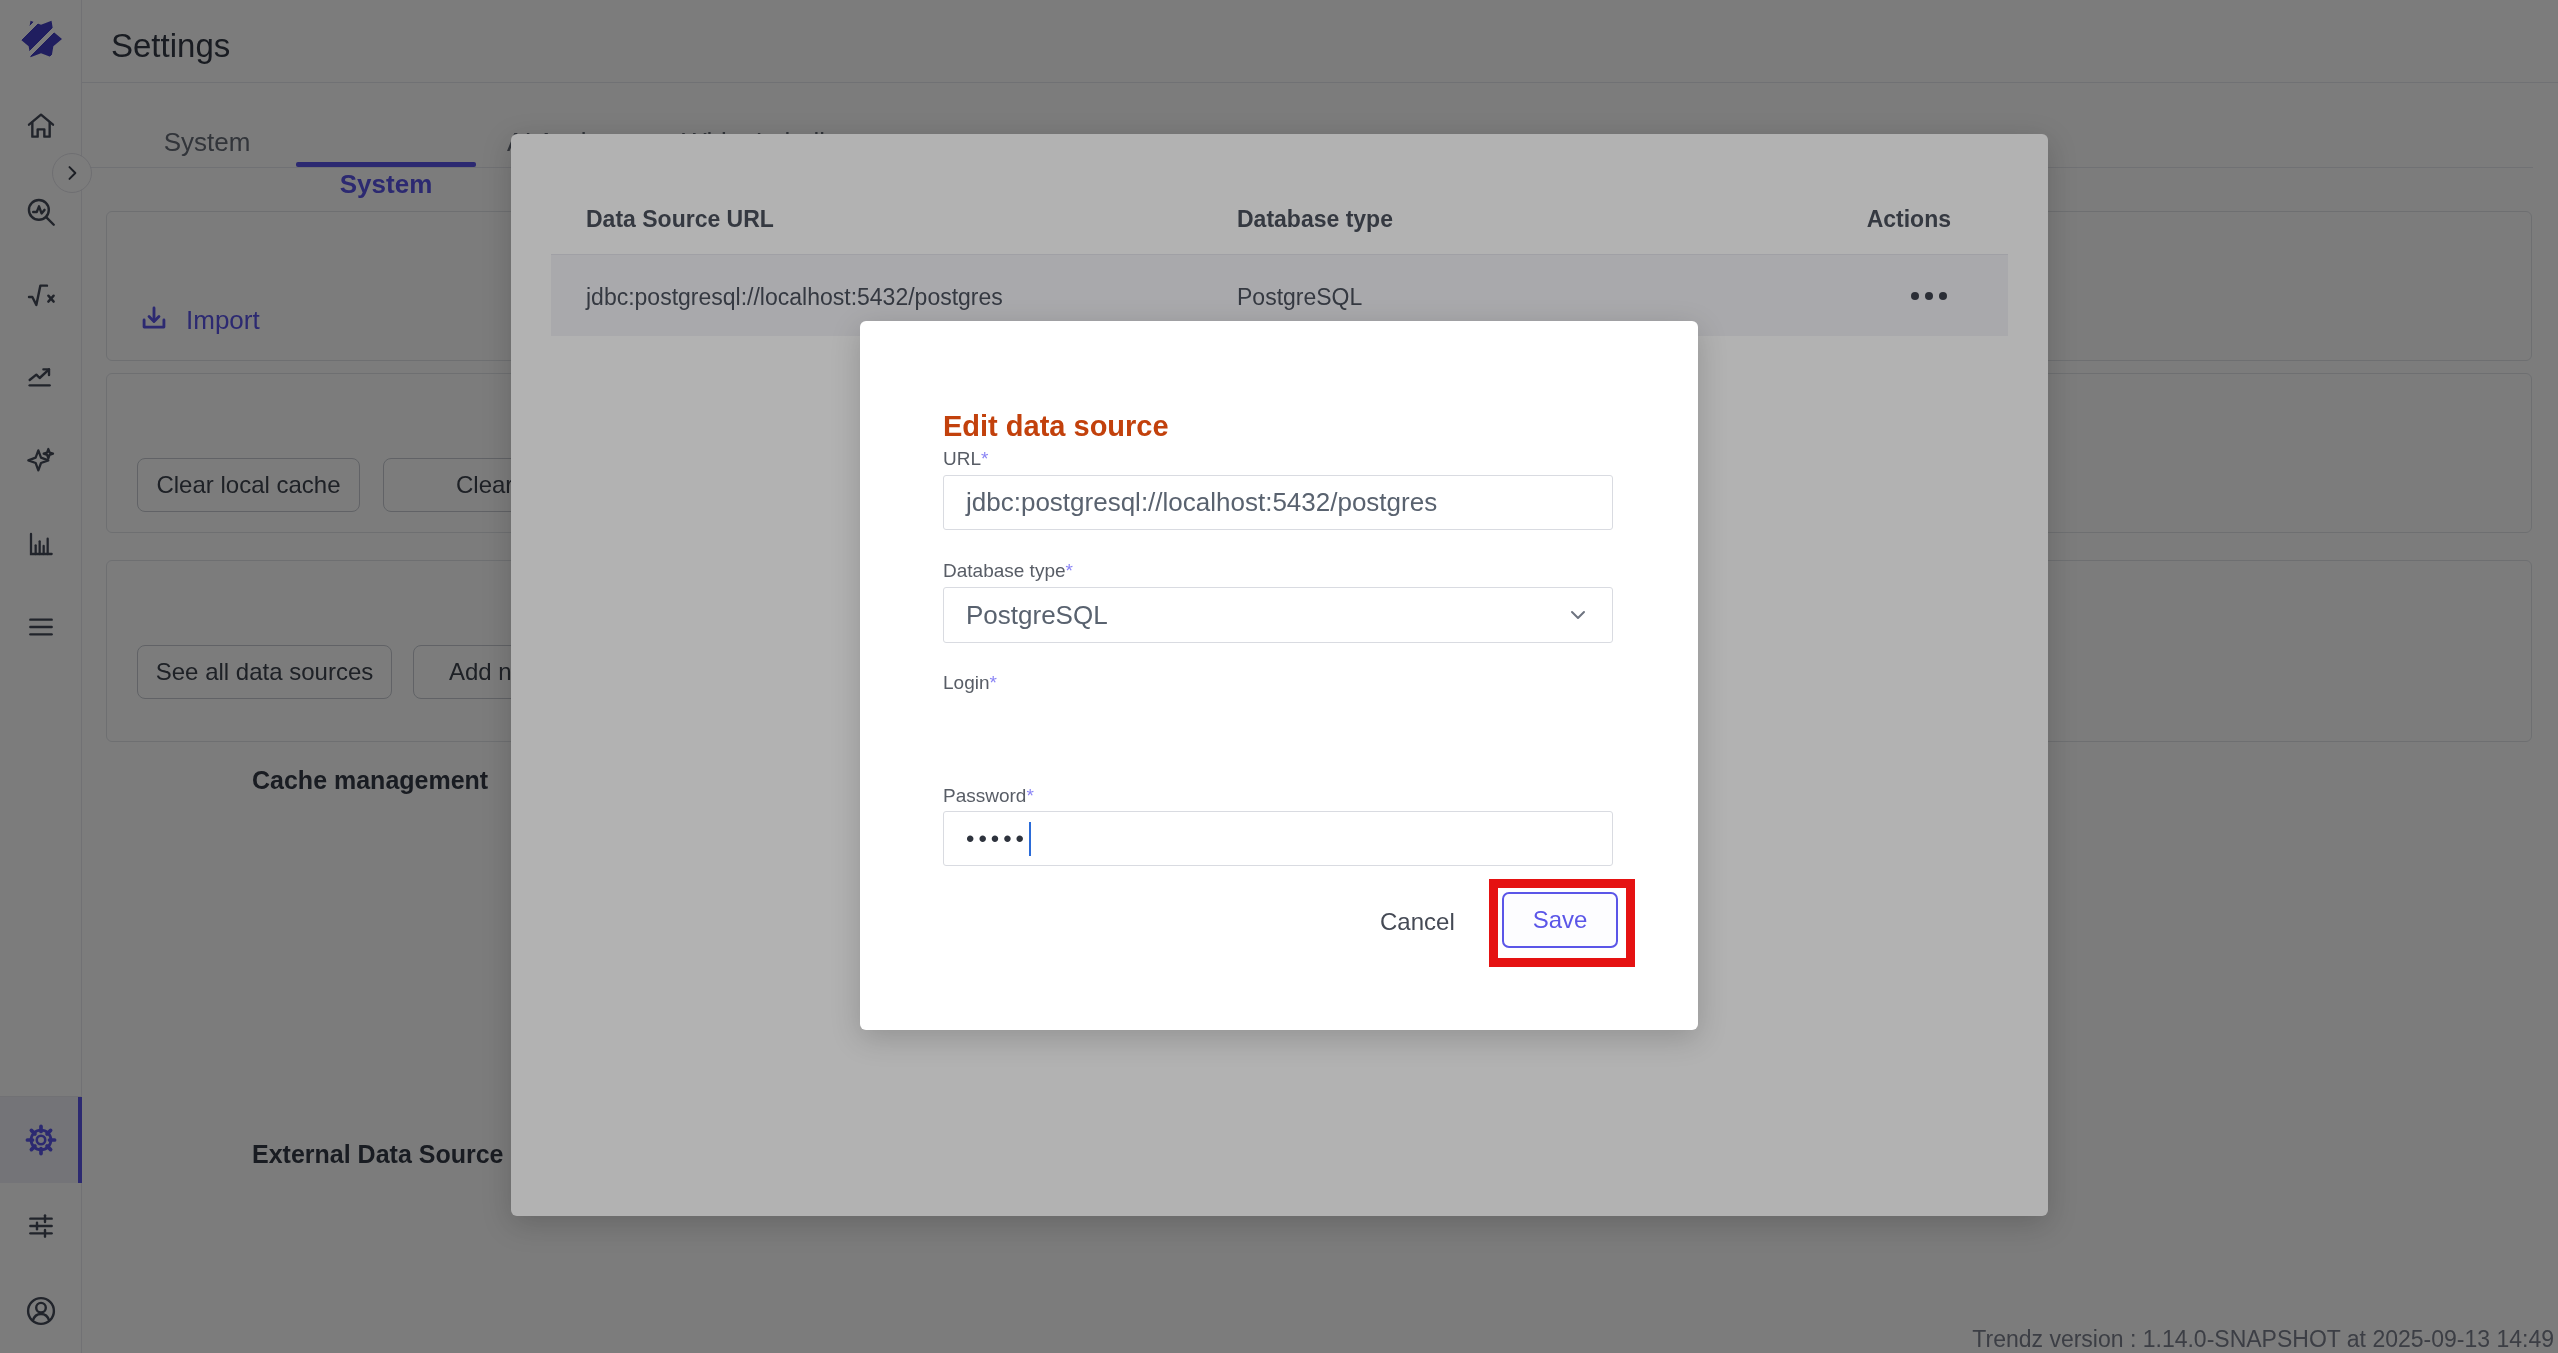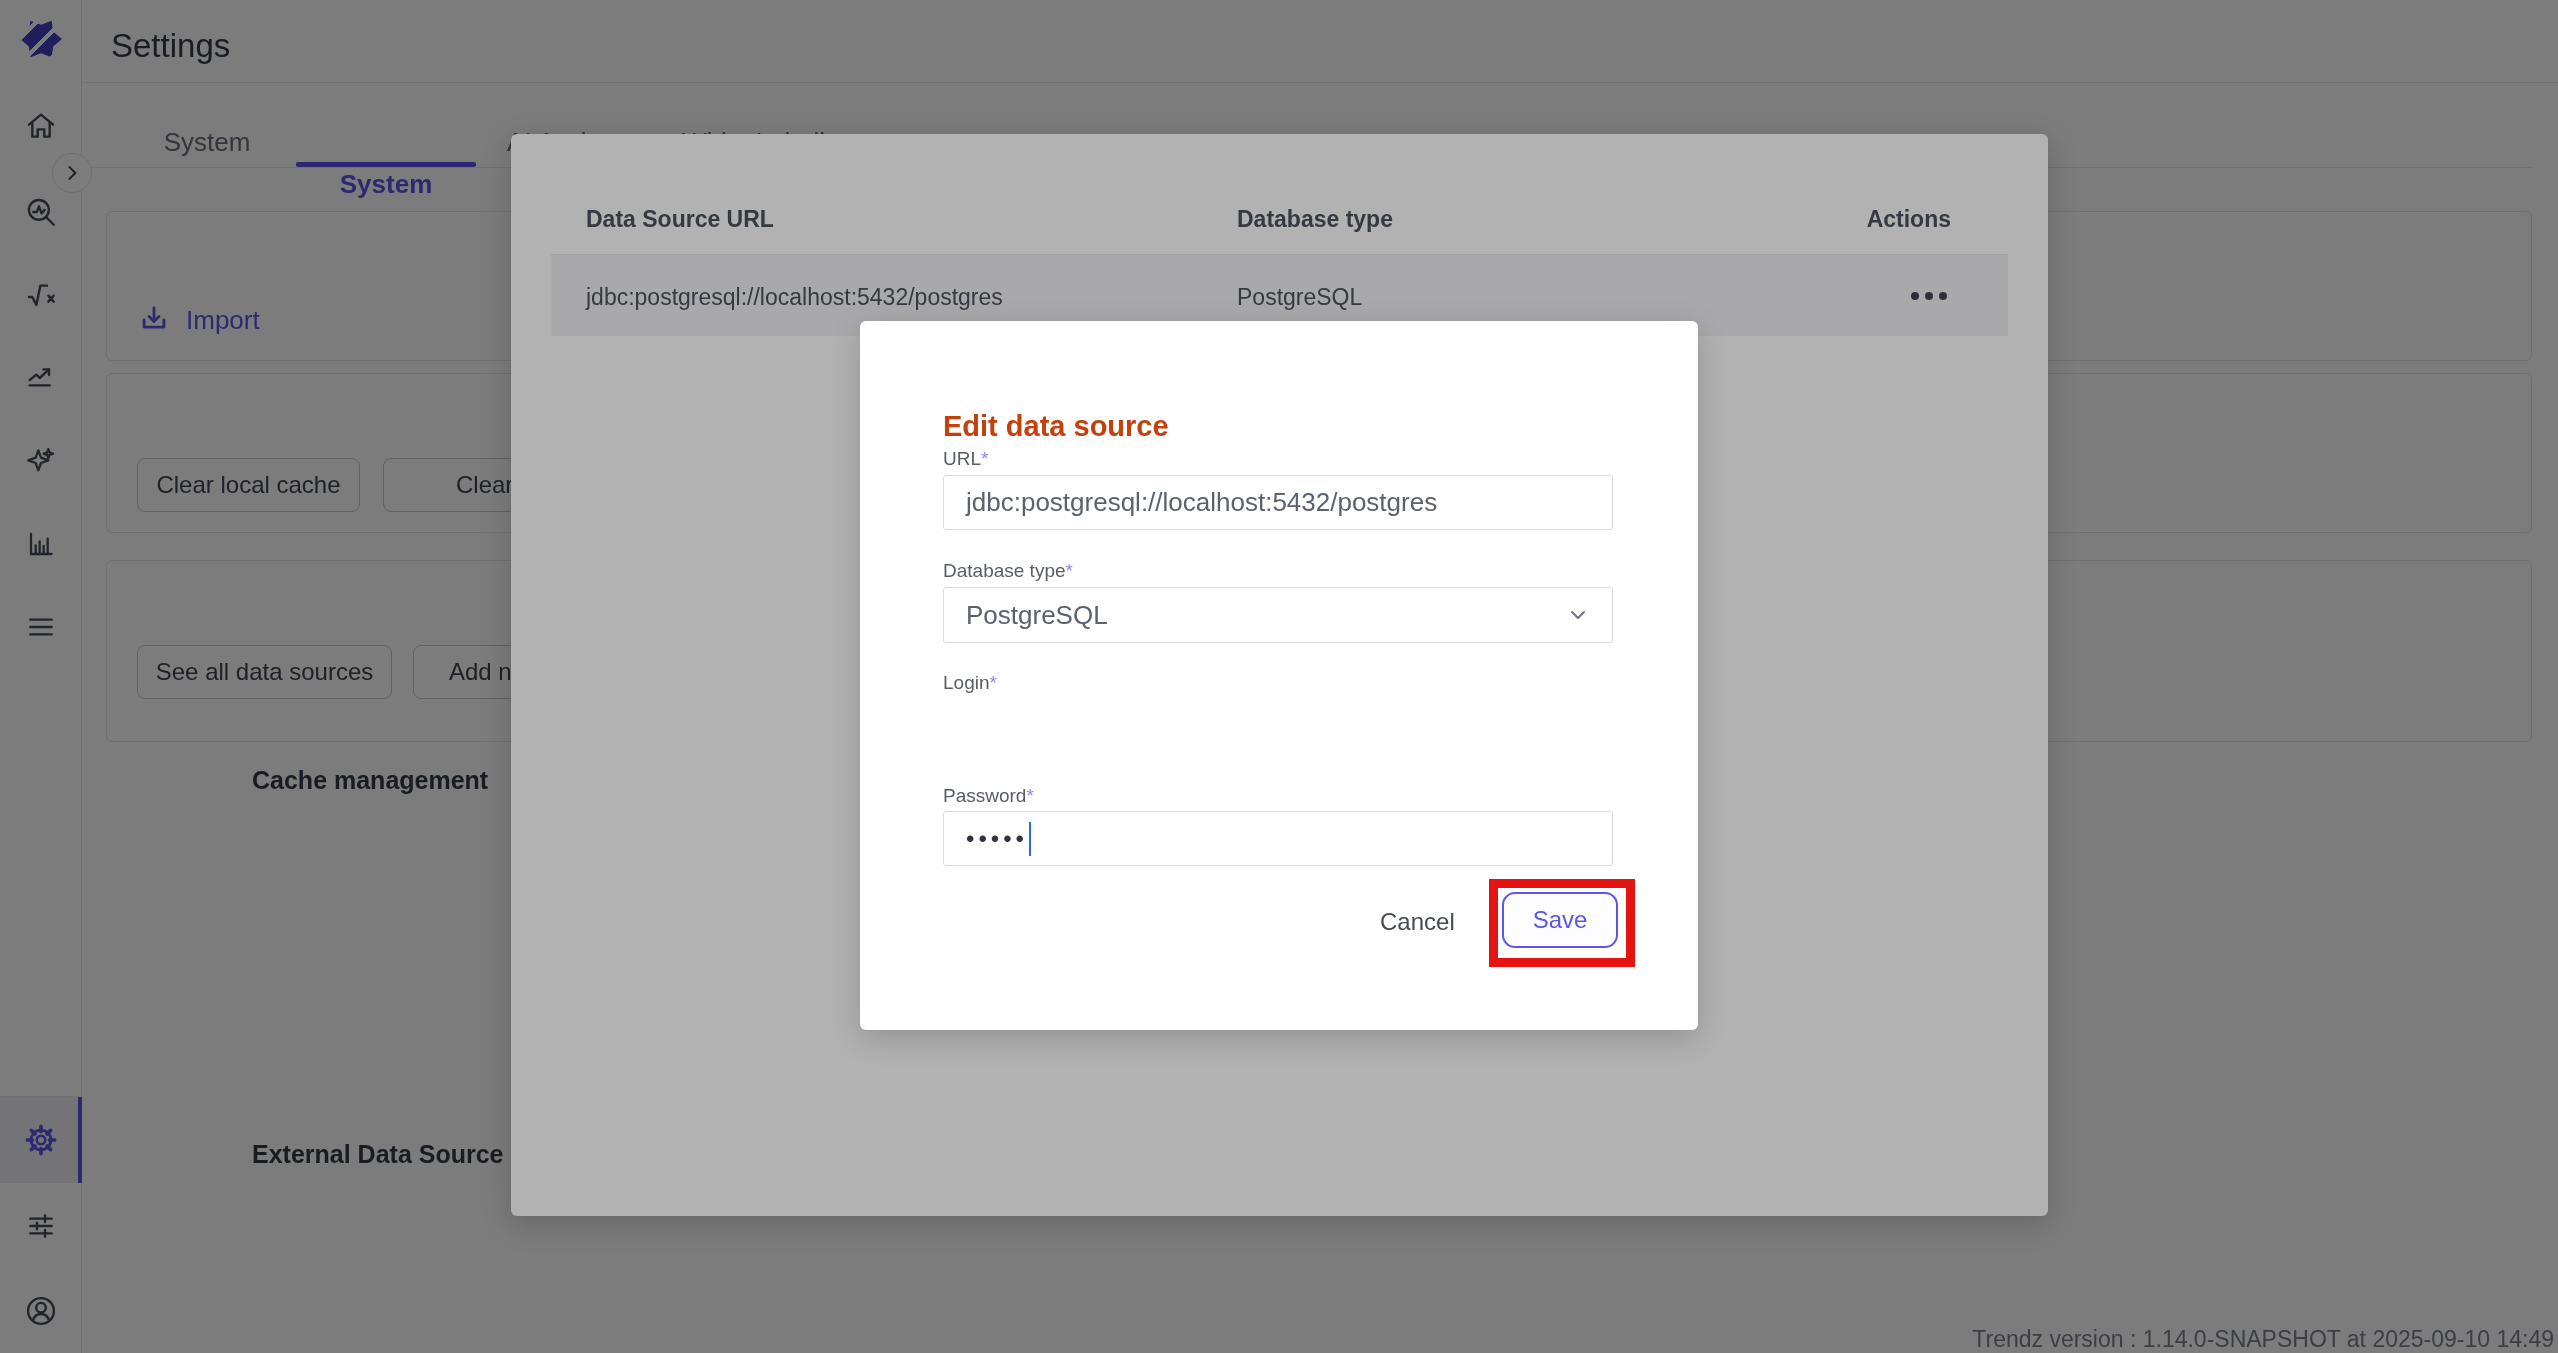--- a/index.html
+++ b/index.html
@@ -45,21 +45,21 @@
   
   #edit-dialog{left:860px;top:321px;width:838px;height:709px;}
   #edit-title{left:83px;top:89px;font-size:29px;font-weight:700;color:#c2410c;}
   .lbl{font-size:19px;color:#585d66;white-space:nowrap;}
   .req{color:#8a84f5;}
   .inp{left:83px;width:670px;height:55px;border:1px solid #d9dbe1;border-radius:3px;background:#fff;
     display:flex;align-items:center;padding:0 22px;font-size:26px;color:#59626f;box-sizing:border-box;white-space:nowrap;}
   #pw-mask{font-size:24px;letter-spacing:4px;color:#2e333d;line-height:55px;}
   #pw-caret{display:inline-block;width:2px;height:34px;background:#2b6bd8;vertical-align:middle;margin-left:1px;}
   #cancel-btn{left:520px;top:587px;font-size:24px;color:#454a55;cursor:pointer;}
-  #save-btn{left:642px;top:571px;width:116px;height:56px;border:2px solid #5b56e8;border-radius:13px;
+  #save-btn{left:642px;top:571px;width:116px;height:56px;border:2px solid #5b56e8;border-radius:7px;
     background:#fdfdff;color:#5b56e8;font-size:24px;display:flex;align-items:center;justify-content:center;
     box-sizing:border-box;cursor:pointer;}
   #annotation-box{left:1489px;top:879px;width:146px;height:88px;border:9px solid #e51212;box-sizing:border-box;}
   #footer-version{right:4px;top:1326px;font-size:23px;color:#7d828e;white-space:nowrap;}
 </style>
 </head>
 <body>
 
 <div id="screen">
 
@@ -90,21 +90,21 @@
   </div>
   <div class="abs btn" style="left:137px;top:458px;width:223px;height:54px">Clear local cache</div>
   <div class="abs btn leftpad" style="left:383px;top:458px;width:280px;height:54px;padding-left:72px">Clear tele</div>
 
   <div class="abs card" style="top:560px;height:182px">
     <div class="abs card-title" style="top:579px">External Data Source</div>
   </div>
   <div class="abs btn" style="left:137px;top:645px;width:255px;height:54px">See all data sources</div>
   <div class="abs btn leftpad" style="left:413px;top:645px;width:250px;height:54px;padding-left:35px">Add ne</div>
 
-  <div class="abs" id="footer-version">Trendz version : 1.14.0-SNAPSHOT at 2025-09-10 14:49</div>
+  <div class="abs" id="footer-version">Trendz version : 1.14.0-SNAPSHOT at 2025-09-13 14:49</div>
 
   <div class="abs" id="sidebar"></div>
   <div class="abs" id="logo"></div>
 
   <div class="abs ic navi" style="top:108px">
     <svg width="32" height="32" viewBox="0 0 24 24" fill="none" stroke="currentColor" stroke-width="1.8" stroke-linecap="round" stroke-linejoin="round">
       <path d="M3 11 L12 3.5 L21 11"></path>
         <path d="M5.5 9.5 V20 H9.5 V14.5 H14.5 V20 H18.5 V9.5"></path>
     </svg>
   </div>

